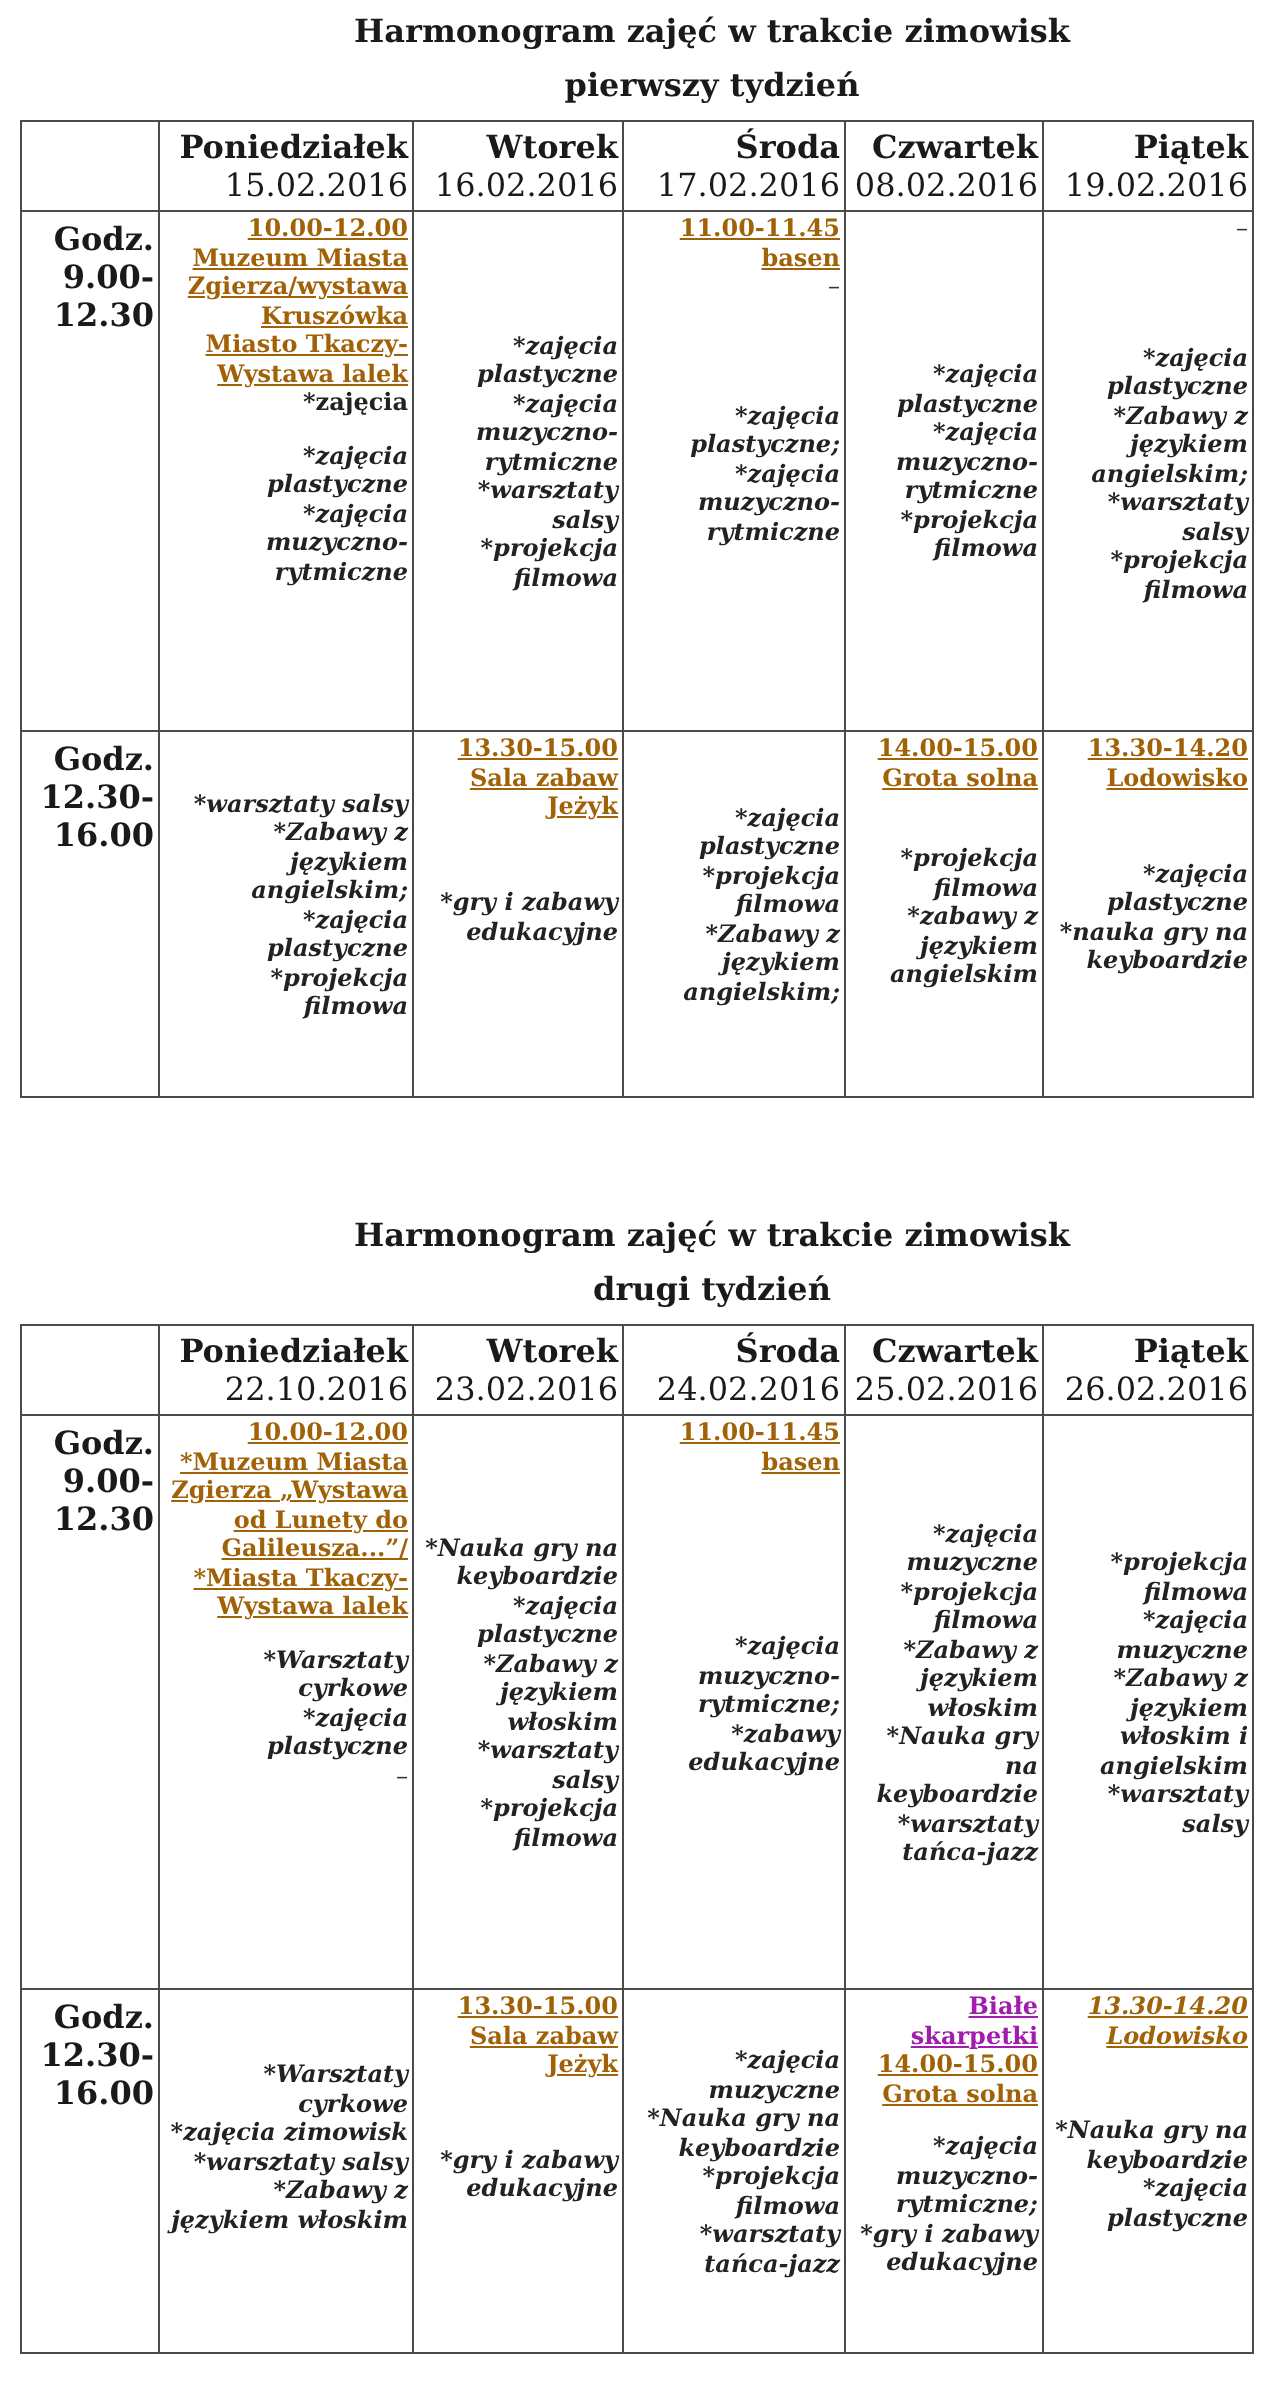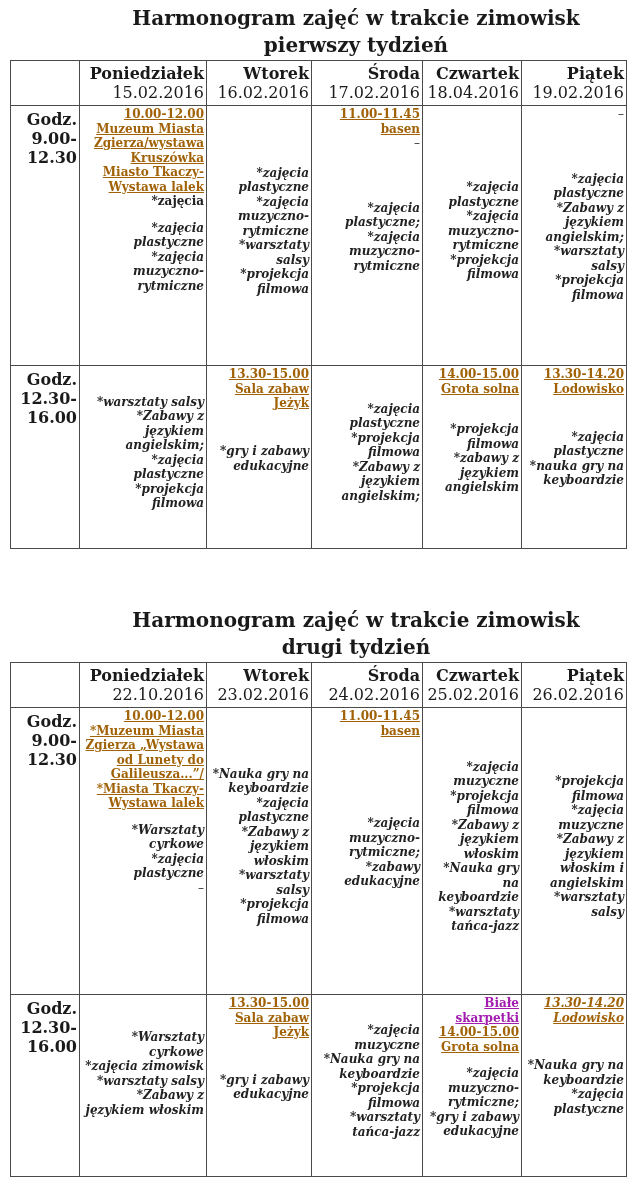--- a/index.html
+++ b/index.html
@@ -1,19 +1,19 @@
 <!DOCTYPE html>
 <html><head>
 <meta charset="utf-8">
 <style>
   html, body { margin: 0; padding: 0; background: #ffffff; }
   body { width: 632px; height: 1200px; position: relative; overflow: hidden;
          font-family: "DejaVu Serif", serif; color: #1a1a1a; }
   .title { position: absolute; left: 0; width: 632px; text-align: center;
-           font-weight: bold; font-size: 20px; padding-left: 80px; box-sizing: border-box; }
+           font-weight: bold; font-size: 16px; padding-left: 80px; box-sizing: border-box; }
   .t1a { top: 6px; }
   .t1b { top: 33px; }
   .t2a { top: 608px; }
   .t2b { top: 635px; }
   table.sched { position: absolute; left: 10px; width: 616px; border-collapse: collapse;
                 table-layout: fixed; }
   table.sched td, table.sched th { border: 1.5px solid #4a4a4a; text-align: right;
                 vertical-align: top; padding: 1px 2px; }
   .tbl1 { top: 60px; }
   .tbl2 { top: 662px; }
@@ -64,21 +64,21 @@
     <th>
           <span class="day">Wtorek</span>
           <span class="date">16.02.2016</span>
         </th>
     <th>
           <span class="day">Środa</span>
           <span class="date">17.02.2016</span>
         </th>
     <th>
           <span class="day">Czwartek</span>
-          <span class="date">18.04.2016</span>
+          <span class="date">08.02.2016</span>
         </th>
     <th>
           <span class="day">Piątek</span>
           <span class="date">19.02.2016</span>
         </th>
   </tr>
   <tr class="row1-t1">
         <td class="hour">
           <span>Godz.</span>
           <span>9.00-</span>

